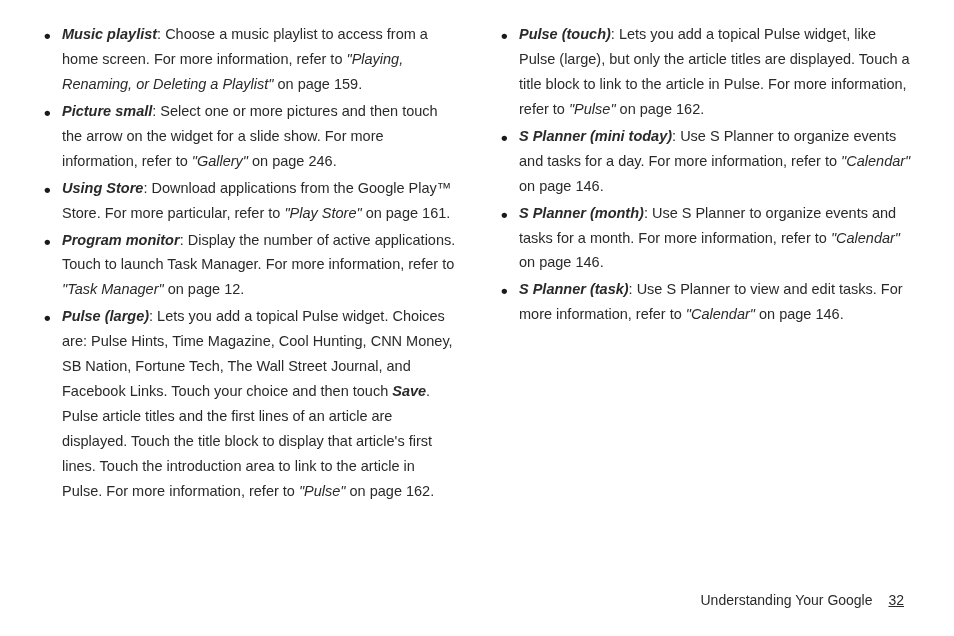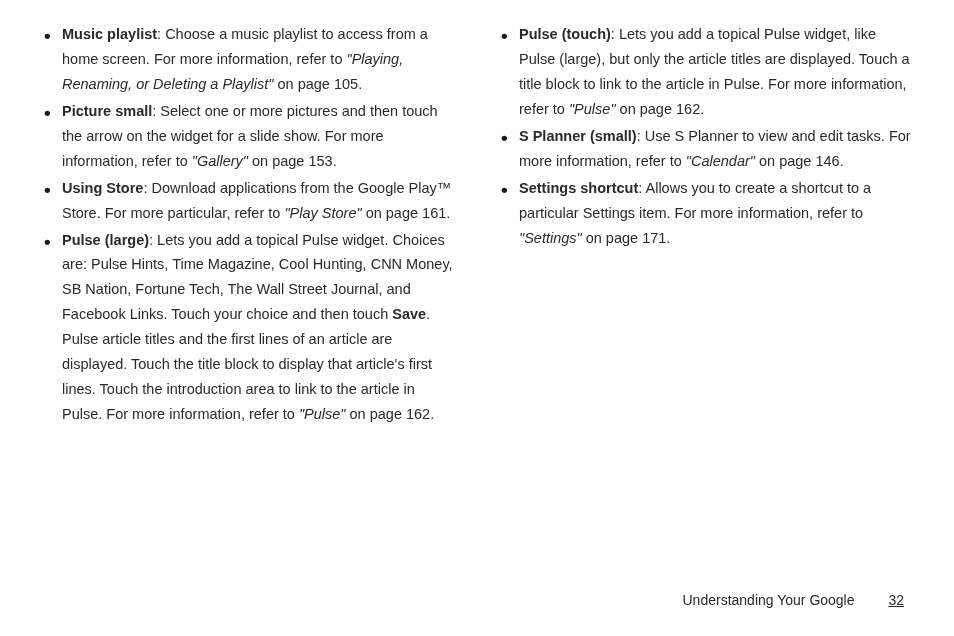--- a/index.html
+++ b/index.html
@@ -38,67 +38,74 @@
       content: "•";
       position: absolute;
       left: 4px;
       top: -2px;
       font-size: 19px;
       font-weight: bold;
       color: #1a1a1a;
     }
     .b {
       font-weight: bold;
+      font-style: italic;
     }
     .it {
       font-style: italic;
     }
     .footer {
       position: absolute;
       bottom: 28px;
       right: 50px;
       font-size: 14px;
       color: #2a2a2a;
     }
     .footer .pgnum {
-      margin-left: 30px;
+      margin-left: 12px;
       text-decoration: underline;
     }
   </style>
 </head>
 <body>
 
 <div class="page">
   <div class="column">
     <ul class="bullets">
       <li>
-        <span class="b">Music playlist</span><span>: Choose a music playlist to access from a home screen. For more information, refer to </span><span class="it">"Playing, Renaming, or Deleting a Playlist"</span><span>  on page 105.</span>
+        <span class="b">Music playlist</span><span>: Choose a music playlist to access from a home screen. For more information, refer to </span><span class="it">"Playing, Renaming, or Deleting a Playlist"</span><span>  on page 159.</span>
       </li>
       <li>
-        <span class="b">Picture small</span><span>: Select one or more pictures and then touch the arrow on the widget for a slide show. For more information, refer to </span><span class="it">"Gallery"</span><span>  on page 153.</span>
+        <span class="b">Picture small</span><span>: Select one or more pictures and then touch the arrow on the widget for a slide show. For more information, refer to </span><span class="it">"Gallery"</span><span>  on page 246.</span>
       </li>
       <li>
         <span class="b">Using Store</span><span>: Download applications from the Google Play™ Store. For more particular, refer to </span><span class="it">"Play Store"</span><span>  on page 161.</span>
+      </li>
+      <li>
+        <span class="b">Program monitor</span><span>: Display the number of active applications. Touch to launch Task Manager. For more information, refer to </span><span class="it">"Task Manager"</span><span>  on page 12.</span>
       </li>
       <li>
         <span class="b">Pulse (large)</span><span>: Lets you add a topical Pulse widget. Choices are: Pulse Hints, Time Magazine, Cool Hunting, CNN Money, SB Nation, Fortune Tech, The Wall Street Journal, and Facebook Links. Touch your choice and then touch </span><span class="b">Save</span><span>. Pulse article titles and the first lines of an article are displayed. Touch the title block to display that article's first lines. Touch the introduction area to link to the article in Pulse. For more information, refer to </span><span class="it">"Pulse"</span><span>  on page 162.</span>
       </li>
     </ul>
   </div>
 
   <div class="column">
     <ul class="bullets">
       <li>
         <span class="b">Pulse (touch)</span><span>: Lets you add a topical Pulse widget, like Pulse (large), but only the article titles are displayed. Touch a title block to link to the article in Pulse. For more information, refer to </span><span class="it">"Pulse"</span><span>  on page 162.</span>
       </li>
       <li>
-        <span class="b">S Planner (small)</span><span>: Use S Planner to view and edit tasks. For more information, refer to </span><span class="it">"Calendar"</span><span>  on page 146.</span>
+        <span class="b">S Planner (mini today)</span><span>: Use S Planner to organize events and tasks for a day. For more information, refer to </span><span class="it">"Calendar"</span><span>  on page 146.</span>
       </li>
       <li>
-        <span class="b">Settings shortcut</span><span>: Allows you to create a shortcut to a particular Settings item. For more information, refer to </span><span class="it">"Settings"</span><span>  on page 171.</span>
+        <span class="b">S Planner (month)</span><span>: Use S Planner to organize events and tasks for a month. For more information, refer to </span><span class="it">"Calendar"</span><span>  on page 146.</span>
+      </li>
+      <li>
+        <span class="b">S Planner (task)</span><span>: Use S Planner to view and edit tasks. For more information, refer to </span><span class="it">"Calendar"</span><span>  on page 146.</span>
       </li>
     </ul>
   </div>
 </div>
 
 <div class="footer">
   <span>Understanding Your Google</span>
   <span class="pgnum">32</span>
 </div>
 

